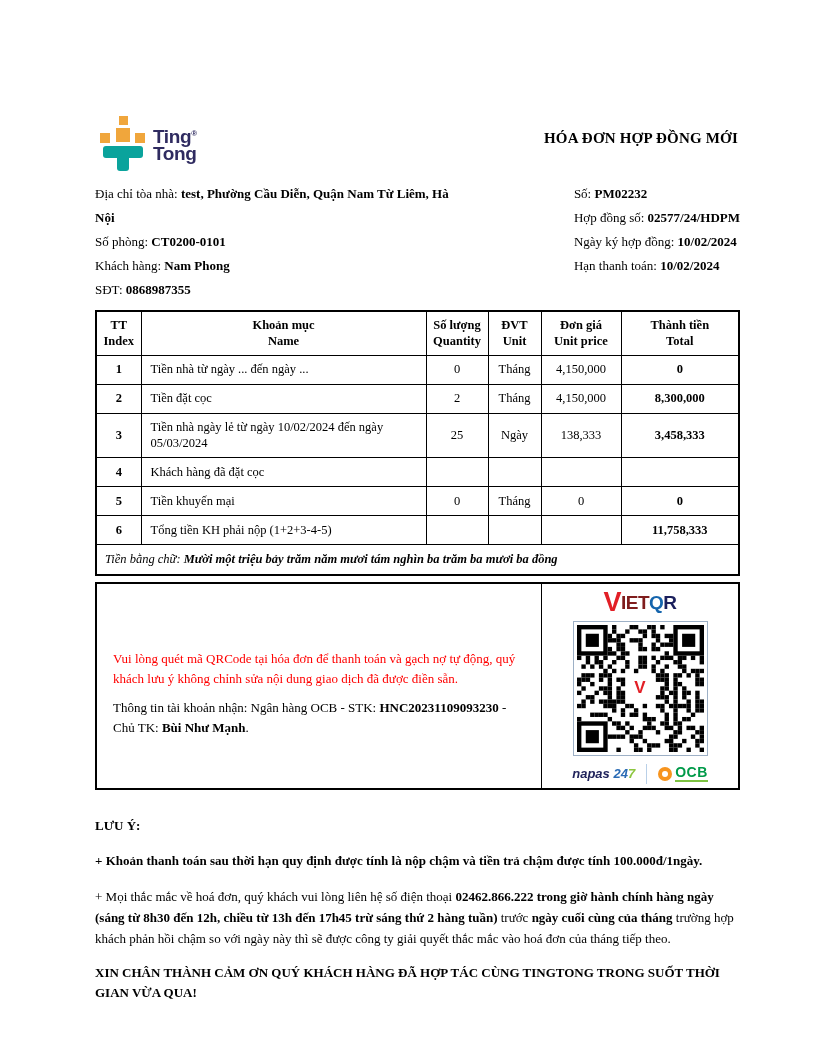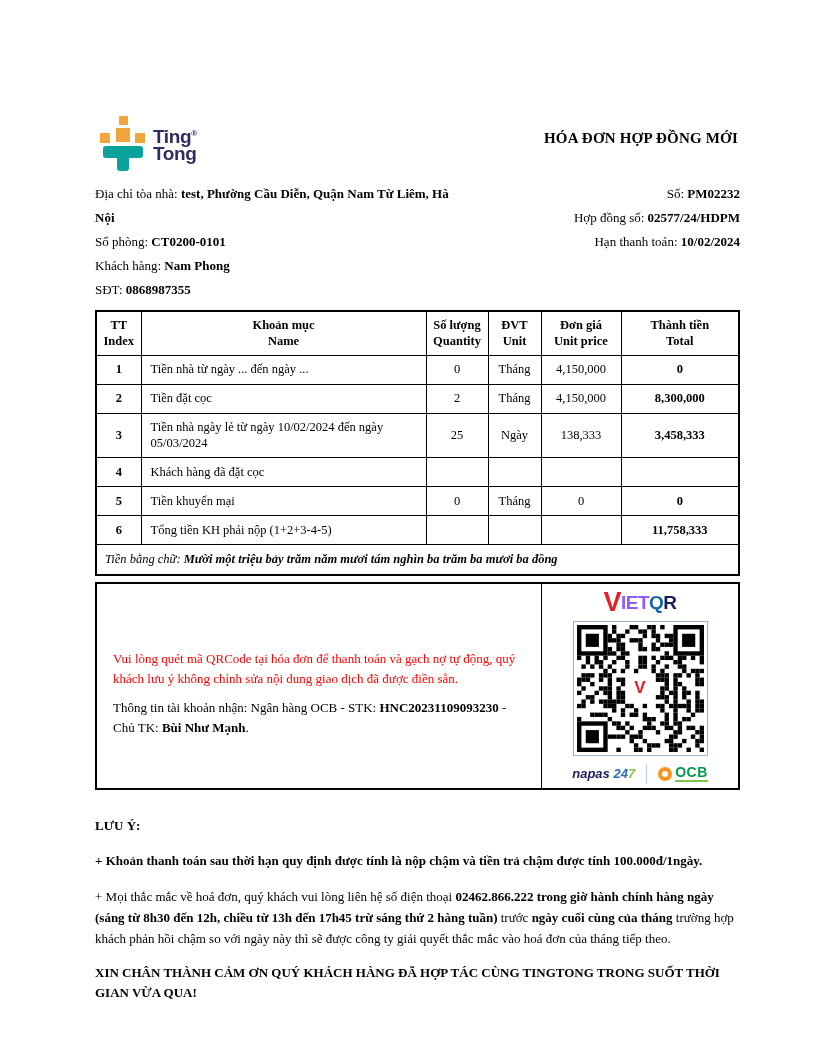--- a/index.html
+++ b/index.html
@@ -22,21 +22,21 @@
   .m6{left:22px;top:42px;width:12px;height:13px;border-radius:0 0 3px 3px;}
   .logo-text{font-family:"Liberation Sans",sans-serif;font-weight:bold;color:#2f2b60;
              font-size:19px;line-height:.92;letter-spacing:-.4px;}
   .reg{font-size:8px;vertical-align:super;font-weight:bold;}
   .title{font-size:15px;font-weight:bold;margin:14px 2px 0 0;letter-spacing:.2px;}
 
   
   .info{display:flex;justify-content:space-between;margin-top:8px;font-size:13px;gap:34px;}
   .info-left{width:372px;}
   .irow{line-height:24px;}
-  .info-right{text-align:right;}
+  .info-right{}
   .info b{font-weight:bold;}
 
   
   table{width:645px;border-collapse:collapse;border:2px solid #000;font-size:12.5px;margin-top:8px;}
   th,td{border:1px solid #000;padding:5px 6px;vertical-align:middle;}
   th{font-weight:bold;line-height:1.3;}
   col.c-idx{width:45px;}col.c-name{width:285px;}col.c-qty{width:62px;}
   col.c-unit{width:53px;}col.c-price{width:80px;}col.c-total{width:118px;}
   td.ctr{text-align:center;}
   td.bld{font-weight:bold;}
@@ -49,21 +49,21 @@
   .qrbox{display:flex;border:2px solid #000;margin-top:6px;height:204px;}
   .qr-left{flex:1;border-right:1px solid #000;padding:0 16px;display:flex;flex-direction:column;
            justify-content:center;font-size:13px;}
   .warning{color:#ff0000;line-height:1.5;margin:14px 0 0;}
   .account{margin:10px 0 0;line-height:1.5;}
   .qr-right{width:196px;display:flex;flex-direction:column;align-items:center;
             justify-content:center;gap:5px;}
   .vietqr-logo{font-family:"Liberation Sans",sans-serif;font-weight:bold;font-size:19px;
                letter-spacing:-.5px;line-height:1;}
   .vq-v{color:#e21f26;font-size:27px;vertical-align:-2px;}
-  .vq-iet{color:#8b5cf6;}
+  .vq-iet{color:#7f1d1d;}
   .vq-q{color:#1565ad;}
   .vq-r{color:#1a1f5c;}
   .qrframe{position:relative;border:1px solid #9db0c6;padding:3px;background:#fff;line-height:0;}
   .badge{position:absolute;left:50%;top:50%;transform:translate(-50%,-50%);width:24px;height:24px;
          background:#fff;border-radius:5px;display:flex;align-items:center;justify-content:center;}
   .badge span{color:#e21f26;font-weight:bold;font-family:"Liberation Sans",sans-serif;font-size:17px;}
   .paylogos{display:flex;align-items:center;gap:11px;margin-top:3px;
             font-family:"Liberation Sans",sans-serif;}
   .napas{font-style:italic;font-weight:bold;font-size:13px;color:#21245c;}
   .n24{color:#2a6bb5;}
@@ -111,20 +111,21 @@
     <div class="info">
       <div class="info-left">
         <div class="irow"><span>Địa chỉ tòa nhà: </span><b>test, Phường Cầu Diễn, Quận Nam Từ Liêm, Hà Nội</b></div>
         <div class="irow"><span>Số phòng: </span><b>CT0200-0101</b></div>
         <div class="irow"><span>Khách hàng: </span><b>Nam Phong</b></div>
         <div class="irow"><span>SĐT: </span><b>0868987355</b></div>
       </div>
       <div class="info-right">
         <div class="irow"><span>Số: </span><b>PM02232</b></div>
         <div class="irow"><span>Hợp đồng số: </span><b>02577/24/HDPM</b></div>
+        <div class="irow"><span>Ngày ký hợp đồng: </span><b>10/02/2024</b></div>
         <div class="irow"><span>Hạn thanh toán: </span><b>10/02/2024</b></div>
       </div>
     </div>
 
     <table>
       <colgroup>
         <col class="c-idx">
           <col class="c-name">
           <col class="c-qty">
         <col class="c-unit">

